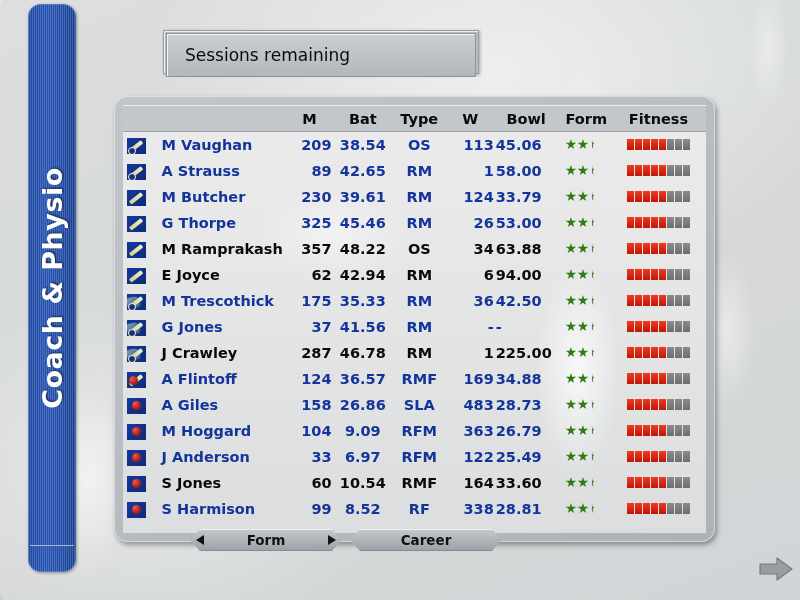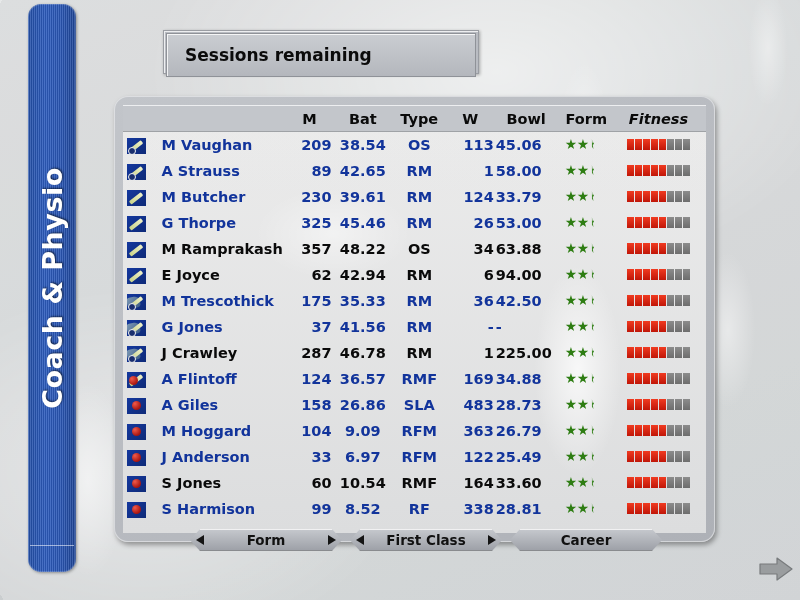--- a/index.html
+++ b/index.html
@@ -40,21 +40,21 @@
      background:rgba(255,255,255,.55);}
 
   
   #topbar{position:absolute;left:163px;top:30px;height:42px;display:flex;
      background:#b9bcc2;border:1px solid #9a9da3;
      box-shadow:inset 1px 1px 0 rgba(255,255,255,.75), 1px 1px 3px rgba(0,0,0,.30);}
   .tb-cell{display:flex;align-items:center;height:100%;
      background:linear-gradient(180deg,#cacdd2,#b4b7bd);
      border:1px solid #8f9298;margin:2px;
      box-shadow:inset 1px 1px 0 rgba(255,255,255,.8);
-     font-weight:bold;font-size:17px;color:#0b0b0b;}
+     font-weight:normal;font-size:17px;color:#0b0b0b;}
   #tb-sessions{width:290px;padding-left:18px;}
   #tb-coach{width:114px;justify-content:center;}
   #tb-physio{width:116px;justify-content:center;}
 
   
   #panel{position:absolute;left:114px;top:96px;width:601px;height:446px;
      border-radius:14px;
      background:linear-gradient(150deg,#c2c5ca,#aeb1b7);
      box-shadow:2px 3px 5px rgba(0,0,0,.35), inset 0 0 0 1px rgba(255,255,255,.45);
      padding:9px;box-sizing:border-box;}
@@ -73,21 +73,21 @@
      height:25px;box-shadow:inset 0 -1px 0 rgba(0,0,0,.18), inset 0 1px 0 rgba(255,255,255,.7);}
   tbody td{height:24px;font-size:14.5px;font-weight:bold;}
   .c-icon{width:30px;padding-left:4px;}
   .c-name{width:130px;text-align:left;padding-left:6px;margin-left:21px;}
   .c-m{width:48px;text-align:right;}
   .c-bat{width:62px;text-align:center;}
   .c-type{width:54px;text-align:center;}
   .c-w{width:52px;text-align:right;}
   .c-bowl{width:62px;text-align:left;}
   .c-form{width:58px;text-align:left;padding-left:8px;}
-  .c-fit{width:80px;text-align:left;padding-left:6px;font-style:italic;}
+  .c-fit{width:80px;text-align:left;padding-left:6px;}
   th.c-m,th.c-bat,th.c-w,th.c-bowl{text-align:center;}
   th.c-form,th.c-fit{text-align:left;padding-left:8px;}
   tr.blue td{color:#12349b;}
   tr.black td{color:#0a0a0a;}
 
   
   .picon{width:19px;height:16px;display:inline-block;position:relative;
      background:linear-gradient(135deg,#14389e,#0e2a78);overflow:hidden;vertical-align:middle;}
   .picon .bat{position:absolute;left:3px;top:11px;width:15px;height:3.5px;
      background:linear-gradient(90deg,#c9d38a,#eef0c8);transform:rotate(-38deg);
@@ -336,25 +336,20 @@
     </table>
   </div>
 </div>
 
 <div id="navrow">
   <div class="navbtn" id="nav-form">
     <span class="ar l"></span>
     <span class="navlabel">Form</span>
     <span class="ar r"></span>
   </div>
-  <div class="navbtn" id="nav-firstclass">
-    <span class="ar l"></span>
-    <span class="navlabel">First Class</span>
-    <span class="ar r"></span>
-  </div>
   <div class="navbtn" id="nav-career">
     <span class="ar l"></span>
     <span class="navlabel">Career</span>
     <span class="ar r"></span>
   </div>
 </div>
 
 <svg id="nextarrow" viewBox="0 0 36 26">
   <path d="M2 8 h17 V2 l15 11 -15 11 V18 H2 Z" fill="#9a9d9f" stroke="#787b7d" stroke-width="1.2" stroke-linejoin="round"></path>
 </svg>

